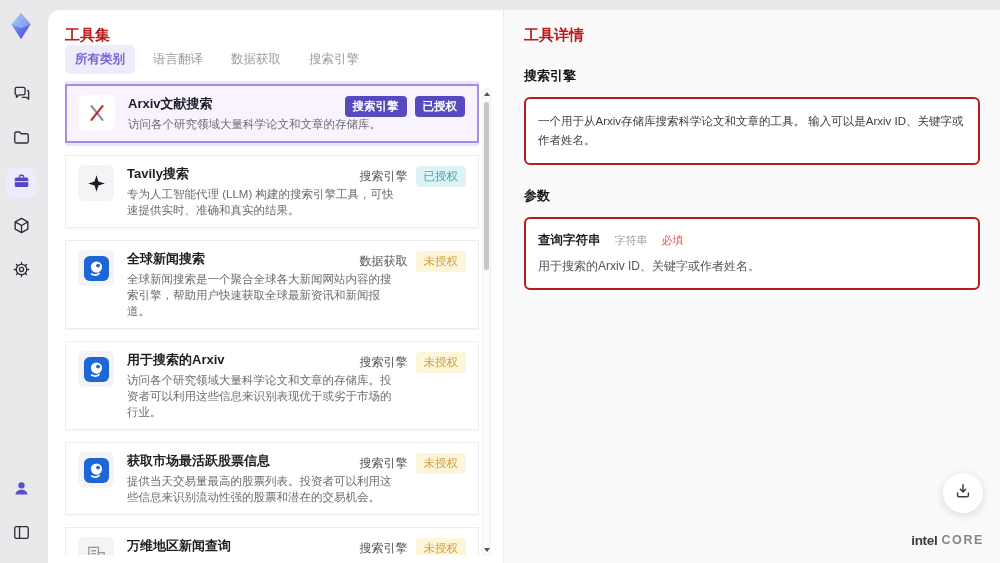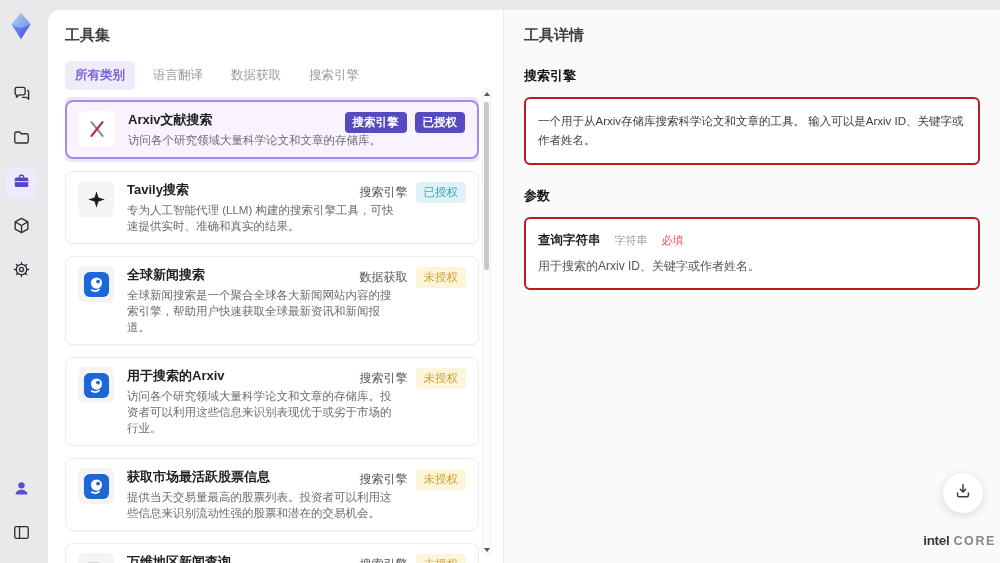--- a/index.html
+++ b/index.html
@@ -16,27 +16,27 @@
     justify-content:center;cursor:pointer}
   .nav-item.active{background:#efeafd}
   .nav-bottom{margin-top:auto;display:flex;flex-direction:column;gap:14px;align-items:center}
 
   
   .shell{flex:1;margin:10px 0 0 6px;background:#fff;border-top-left-radius:12px;
     display:flex;height:553px;overflow:hidden}
 
   
   .left-pane{width:455px;flex:none;padding:16px 0 0 17px;position:relative}
-  .pane-title{font-size:15px;font-weight:bold;color:#404040}
-  .tabs{display:flex;gap:8px;margin-top:16px;align-items:center}
+  .pane-title{font-size:15px;font-weight:bold;color:#b91c1c}
+  .tabs{display:flex;gap:8px;align-items:center}
   .tab{font-size:12.5px;color:#9a9aa0;padding:6px 10px;border-radius:5px;cursor:pointer;white-space:nowrap}
   .tab.active{background:#f0ebfb;color:#7765d6;font-weight:bold}
   .tool-list{margin-top:6px;width:414px;display:flex;flex-direction:column;gap:12px;
     height:475px;overflow:hidden;padding-top:4px}
-  .card{position:relative;background:#fff;border:1px solid #ececf0;border-radius:8px;
+  .card{position:relative;background:#fff;border:1px solid #ececf0;border-radius:0;
     padding:9px 12px;display:flex;gap:13px;cursor:pointer;box-shadow:0 1px 2px rgba(0,0,0,.04);flex:none}
   .card.selected{border:2px solid #a18ee6;background:#f8f3fe;box-shadow:0 0 0 3px #ece4fb}
   .card-icon{width:36px;height:36px;border-radius:6px;background:#f4f4f6;flex:none;
     display:flex;align-items:center;justify-content:center;overflow:hidden}
   .card.selected .card-icon{background:#fff}
   .tool-name{font-size:13px;font-weight:bold;color:#1f1f23;line-height:18px}
   .tool-desc{font-size:11.5px;color:#6b6b72;line-height:16px;margin-top:3px;max-width:272px}
   .badges{position:absolute;top:10px;right:12px;display:flex;gap:8px;align-items:center}
   .badge-cat{font-size:12px;color:#55555c}
   .pill{font-size:11.5px;padding:3px 8px;border-radius:4px;white-space:nowrap}
@@ -61,21 +61,21 @@
   .intro-text{font-size:11.5px;color:#3c3c42;line-height:1.65}
   .param-head{display:flex;align-items:center;gap:14px}
   .param-name{font-size:12.5px;font-weight:bold;color:#1f1f23}
   .param-type{font-size:11px;color:#9a9aa0}
   .param-req{font-size:11px;color:#e05b5b}
   .param-desc{font-size:12px;color:#55555c;margin-top:9px}
 
   .fab{position:absolute;right:17px;bottom:50px;width:40px;height:40px;border-radius:50%;
     background:#fff;box-shadow:0 2px 10px rgba(0,0,0,.14);display:flex;align-items:center;
     justify-content:center;cursor:pointer}
-  .intel{position:absolute;right:4px;bottom:15px;display:flex;align-items:flex-end;gap:4px}
+  .intel{position:absolute;right:16px;bottom:15px;display:flex;align-items:flex-start;gap:4px}
   .intel .i{font-size:13.5px;font-weight:bold;color:#3a3a3e;letter-spacing:-.3px}
   .intel .c{font-size:12.5px;color:#86868c;letter-spacing:1.6px;font-weight:600}
 </style>
 </head>
 <body>
 
 <div class="app">
 
   <aside class="sidebar">
     <div class="logo">

